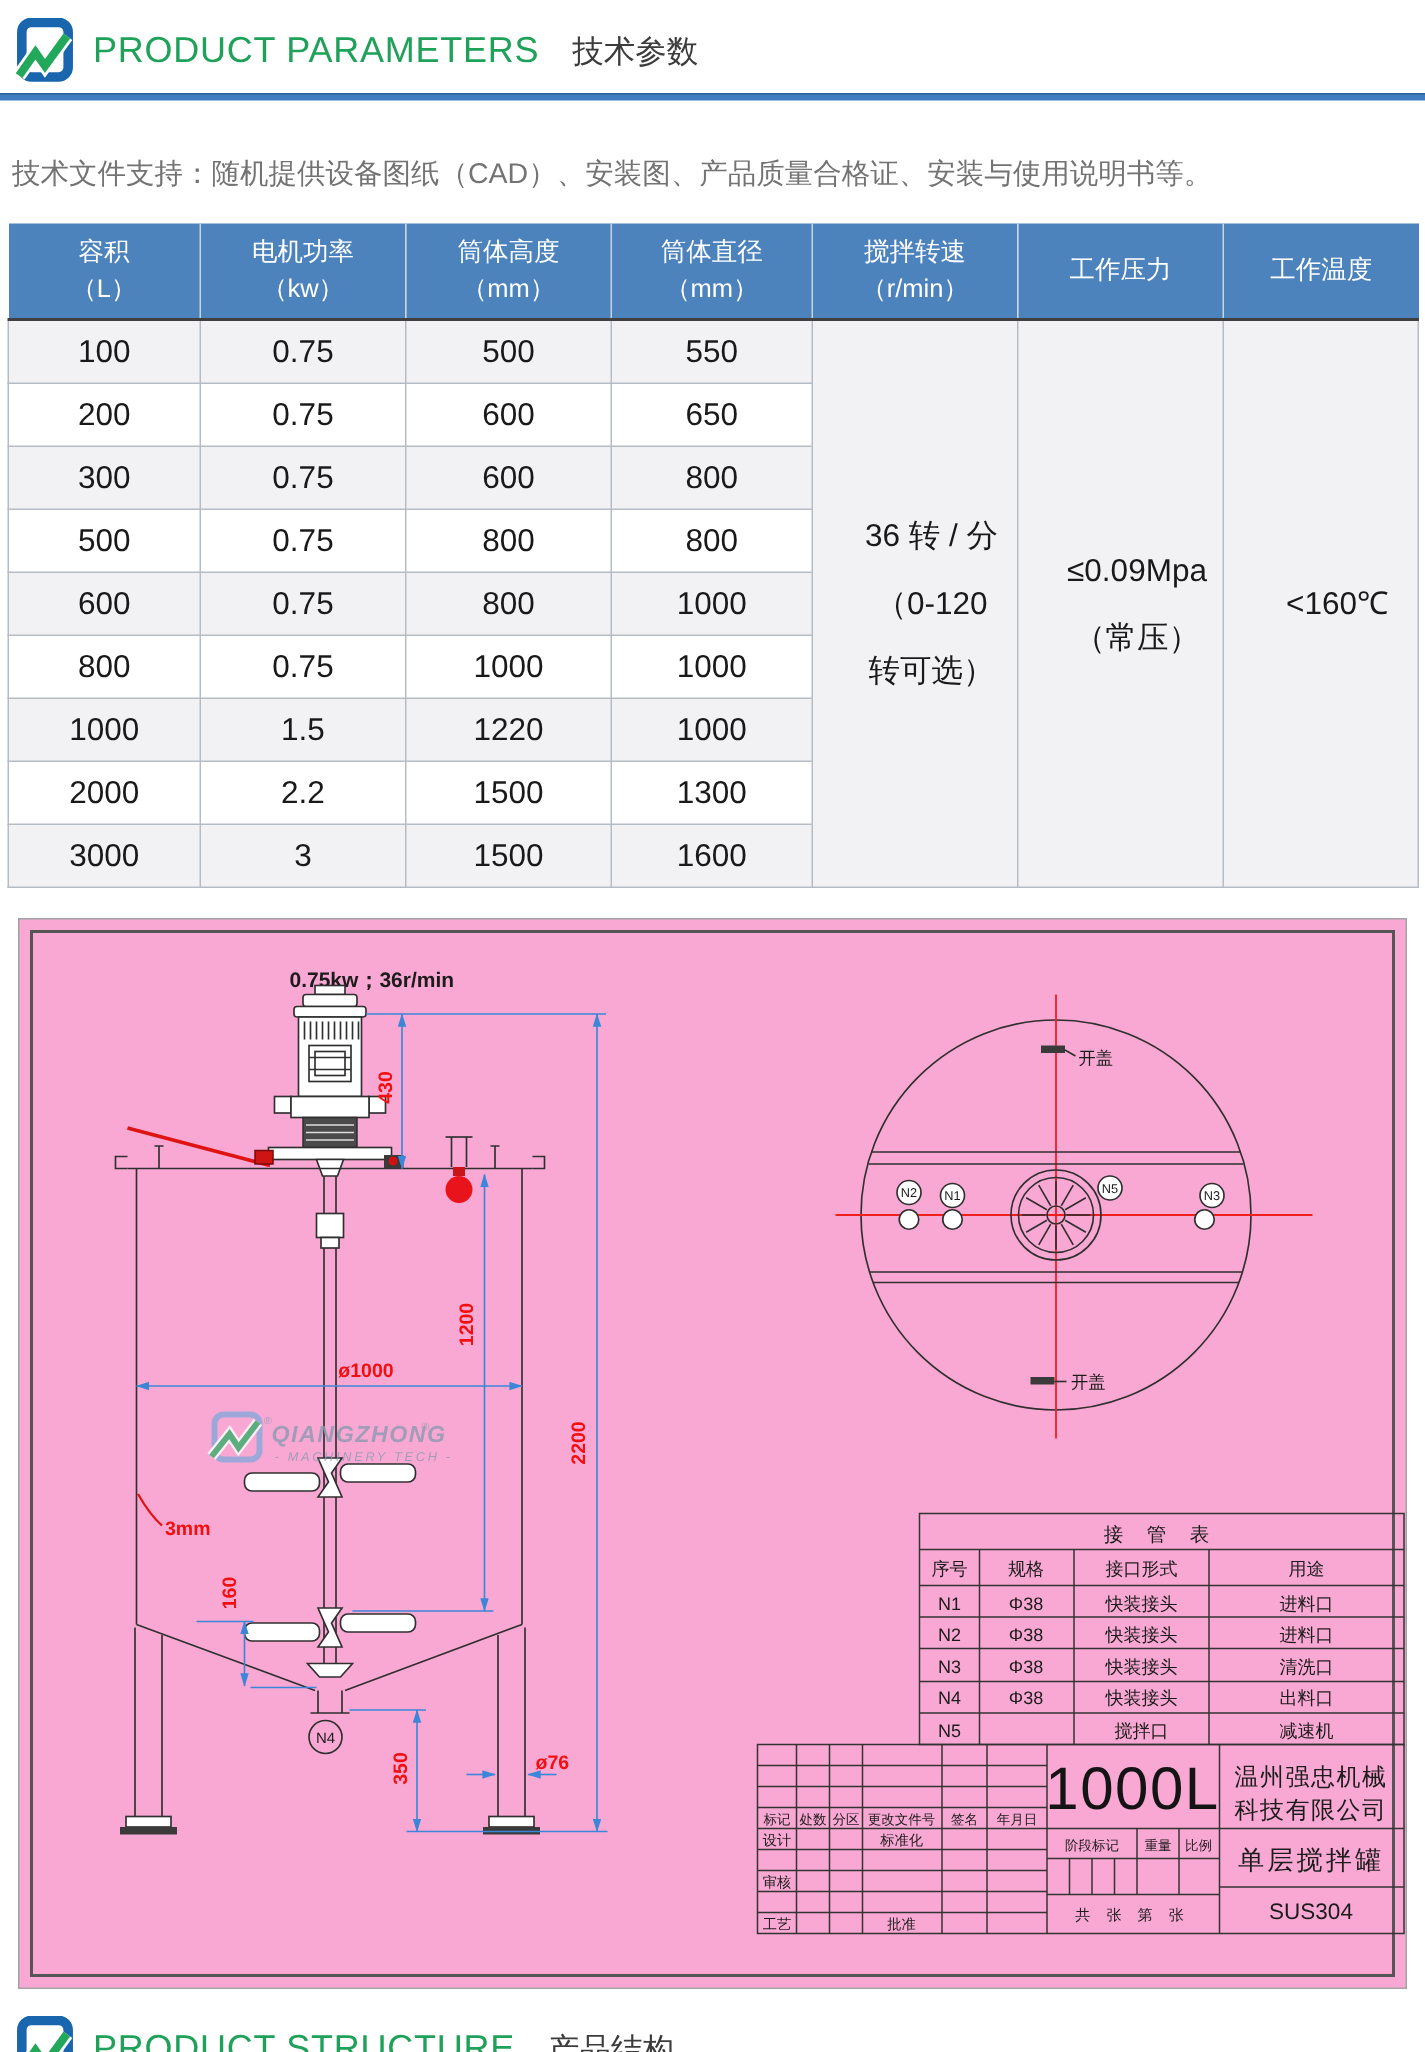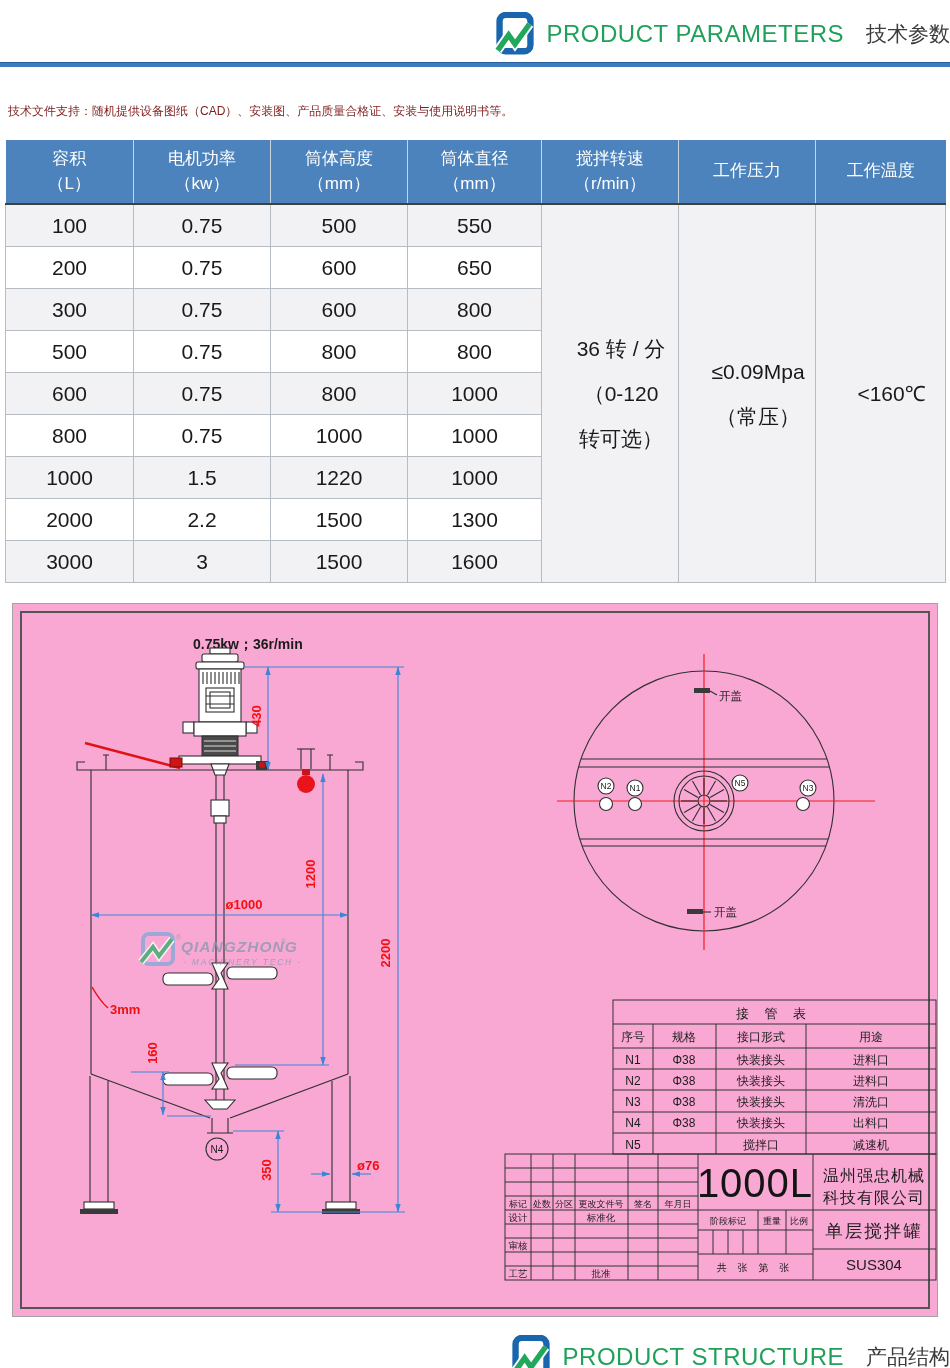--- a/index.html
+++ b/index.html
@@ -1,21 +1,21 @@
 <!DOCTYPE html>
 <html><head>
 <meta charset="utf-8">
 <style>
   html,body{margin:0;padding:0;background:#fff;}
   body{width:950px;font-family:"Liberation Sans",sans-serif;}
-  .sec-header{display:flex;align-items:center;gap:12px;padding:12px 0 6px 10px;justify-content:flex-end;}
+  .sec-header{display:flex;align-items:center;gap:12px;padding:12px 0 6px 10px;}
   .sec-header .en{color:#1fa15a;font-size:24px;font-weight:500;letter-spacing:.5px;}
   .sec-header .zh{color:#3c3c3c;font-size:21px;font-weight:500;margin-left:10px;}
   .rule{height:4px;background:#3e7dbf;border-top:1px solid #2a5f99;}
-  .intro{font-size:12px;color:#7f1d1d;margin:36px 8px 20px 8px;}
+  .intro{font-size:19px;color:#737373;margin:36px 8px 20px 8px;}
   table.spec{border-collapse:collapse;table-layout:fixed;width:940px;margin:0 5px;}
   .spec th{background:#4d83bd;color:#fff;font-weight:normal;font-size:17px;padding:7px 0;line-height:1.45;border-right:1px solid #c9d4e0;}
   .spec th:last-child{border-right:none;}
   .spec thead tr{border-bottom:2px solid #404040;}
   .spec td{border:1px solid #b6bcc3;text-align:center;font-size:21px;color:#191919;height:39px;background:#fff;}
   .spec tr.stripe td{background:#f2f2f4;}
   .spec td.merged{background:#fff;vertical-align:middle;}
   .spec td.merged div{line-height:2.15;padding-left:22px;}
   .draw-wrap{width:924px;height:712px;border:1px solid #a3a3a3;margin:20px auto 0 auto;background:#f9a8d4;}
   svg.draw{display:block;}

